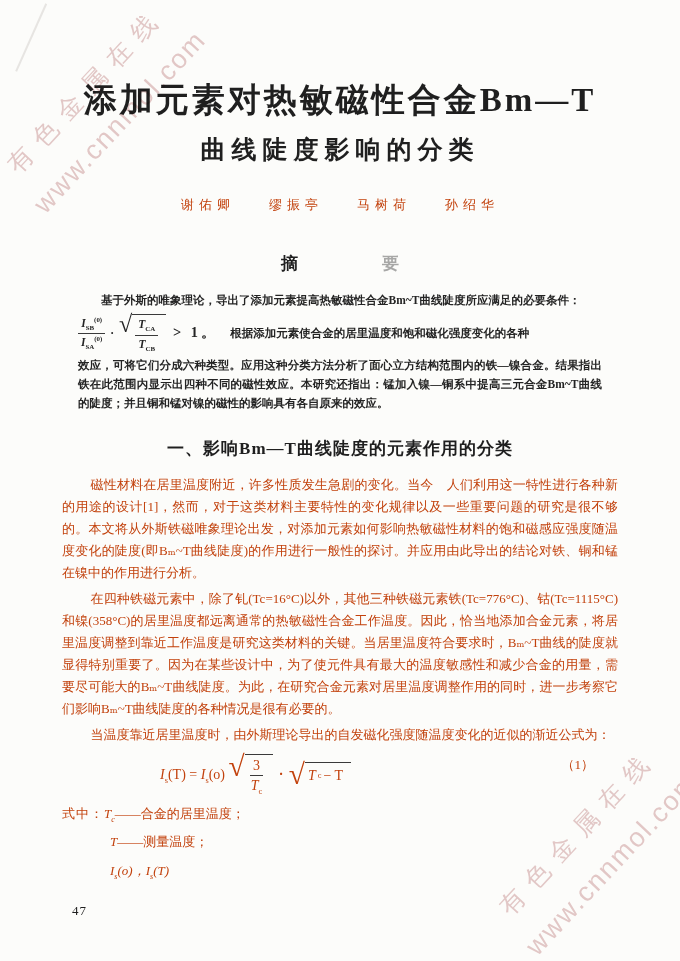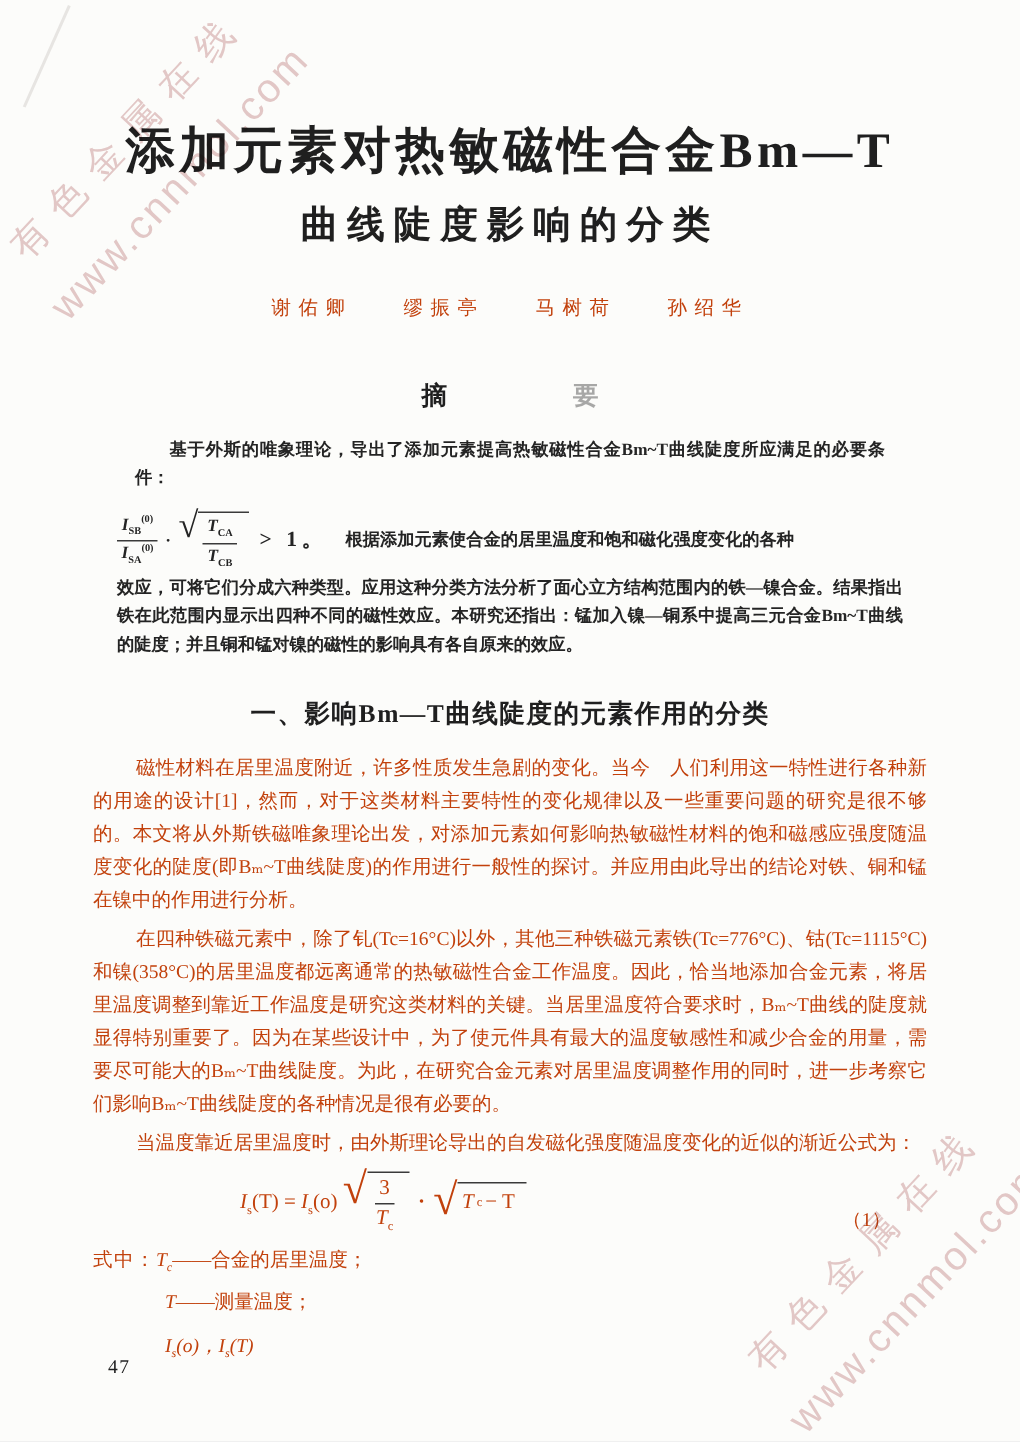--- a/index.html
+++ b/index.html
@@ -24,42 +24,42 @@
   .content{position:relative;z-index:1;padding:78px 62px 0;}
   .title-l1{margin:0;text-align:center;font-size:33px;font-weight:bold;letter-spacing:3px;}
   .title-l2{margin:10px 0 0;text-align:center;font-size:25px;font-weight:bold;letter-spacing:6px;}
   .authors{margin-top:30px;display:flex;justify-content:center;gap:34px;
     font-size:13px;letter-spacing:5px;color:#c2410c;}
   .abs-heading{margin-top:38px;display:flex;justify-content:center;gap:84px;
     font-size:17px;font-weight:bold;}
   .abs-heading .faded{opacity:.38;}
   .abstract{margin:16px 16px 0;font-size:11.5px;line-height:19px;font-weight:bold;
     text-align:justify;color:#242424;}
-  .abstract .intro{margin:12px;text-indent:2em;}
+  .abstract .intro{margin:0;text-indent:2em;}
   .abs-row{display:flex;align-items:center;gap:12px;margin:4px 0 2px;}
   .abs-after{flex:1;line-height:19px;}
   .abstract .rest{margin:1px 0 0;}
   
   .math i{font-style:italic;}
   .math sub{font-size:.6em;}
   .math sup{font-size:.6em;}
   .frac{display:inline-flex;flex-direction:column;align-items:center;vertical-align:middle;line-height:1.25;}
   .frac .fnum{padding:0 3px 1px;border-bottom:1px solid #3a3a3a;}
   .frac .fden{padding:1px 3px 0;}
   .sqrt{display:inline-flex;align-items:flex-start;vertical-align:middle;}
   .sqrt-sym{font-size:2.1em;line-height:.95;font-weight:400;transform:translateY(-1px);}
   .sqrt-body{border-top:1.4px solid #3a3a3a;padding:2px 8px 0 3px;display:inline-flex;align-items:center;gap:2px;}
   .rel{font-size:1.25em;letter-spacing:3px;padding-left:4px;}
   .mdot{font-weight:bold;padding:0 2px;}
   
   .sec-heading{margin:24px 0 0;text-align:center;font-size:17px;font-weight:bold;letter-spacing:1px;}
   .body{margin-top:14px;font-size:13px;line-height:22px;text-align:justify;color:#c2410c;}
   .body p{margin:4px 0;text-indent:2.2em;}
   .body p.no-indent{text-indent:0;}
-  .eq-row{display:flex;align-items:flex-end;margin:8px 0 4px 98px;font-size:14px;}
+  .eq-row{display:flex;align-items:flex-start;margin:8px 0 4px 98px;font-size:14px;}
   .eq-number{margin-left:auto;margin-right:24px;font-size:13px;}
   .where{font-size:13px;line-height:23px;}
   .def-line{display:flex;align-items:flex-start;}
   .def-line .where-label{letter-spacing:1px;}
   .def-line.ind{padding-left:48px;}
   .term{font-style:italic;white-space:nowrap;}
   .term sub{font-size:.62em;font-style:italic;}
   .pg-num{position:absolute;left:72px;bottom:42px;font-size:13px;z-index:1;letter-spacing:1px;}
 </style>
 </head>

